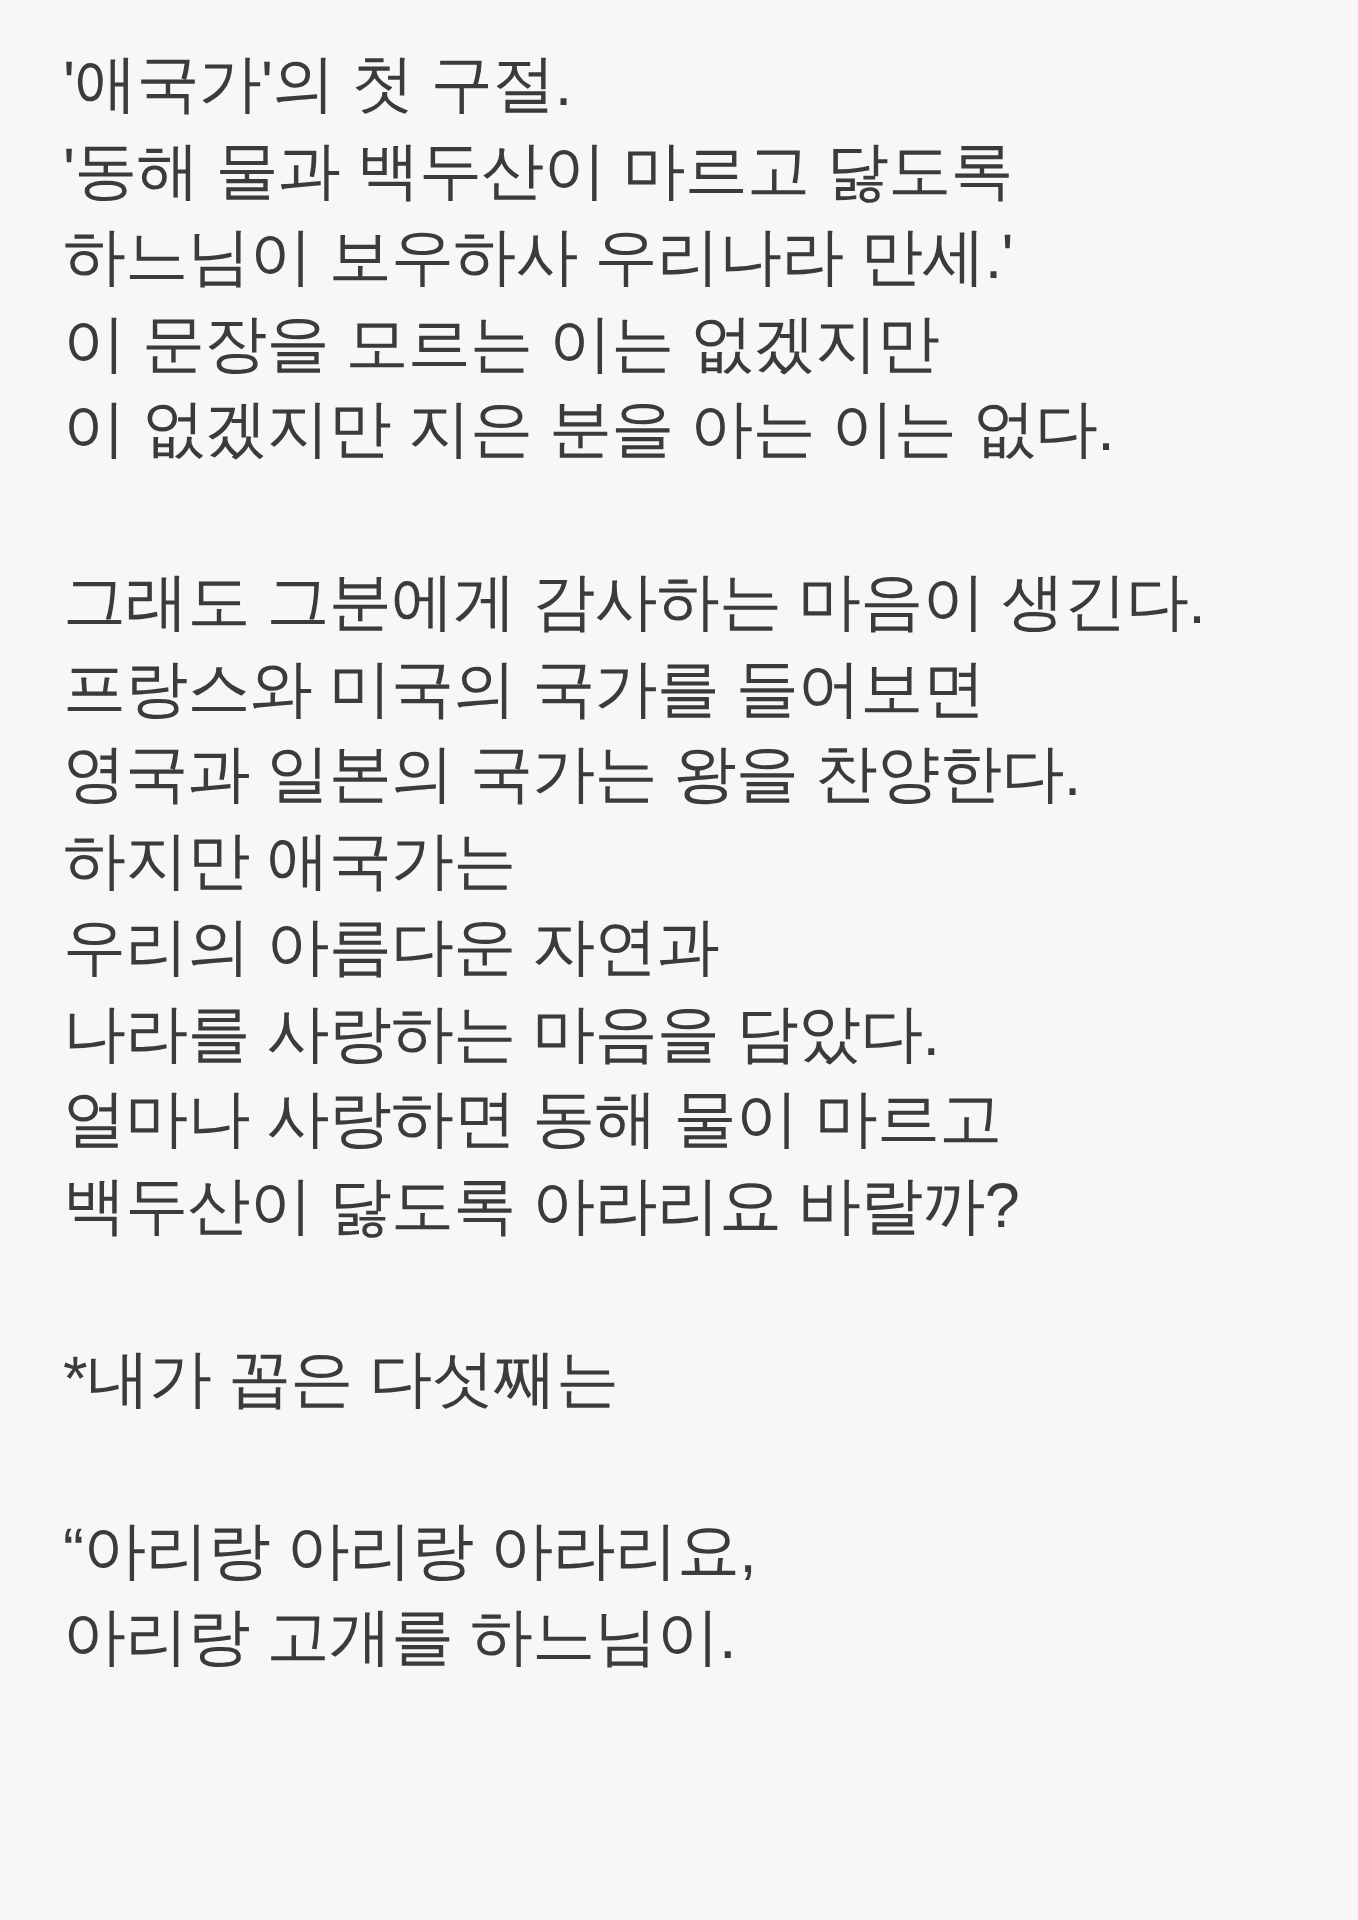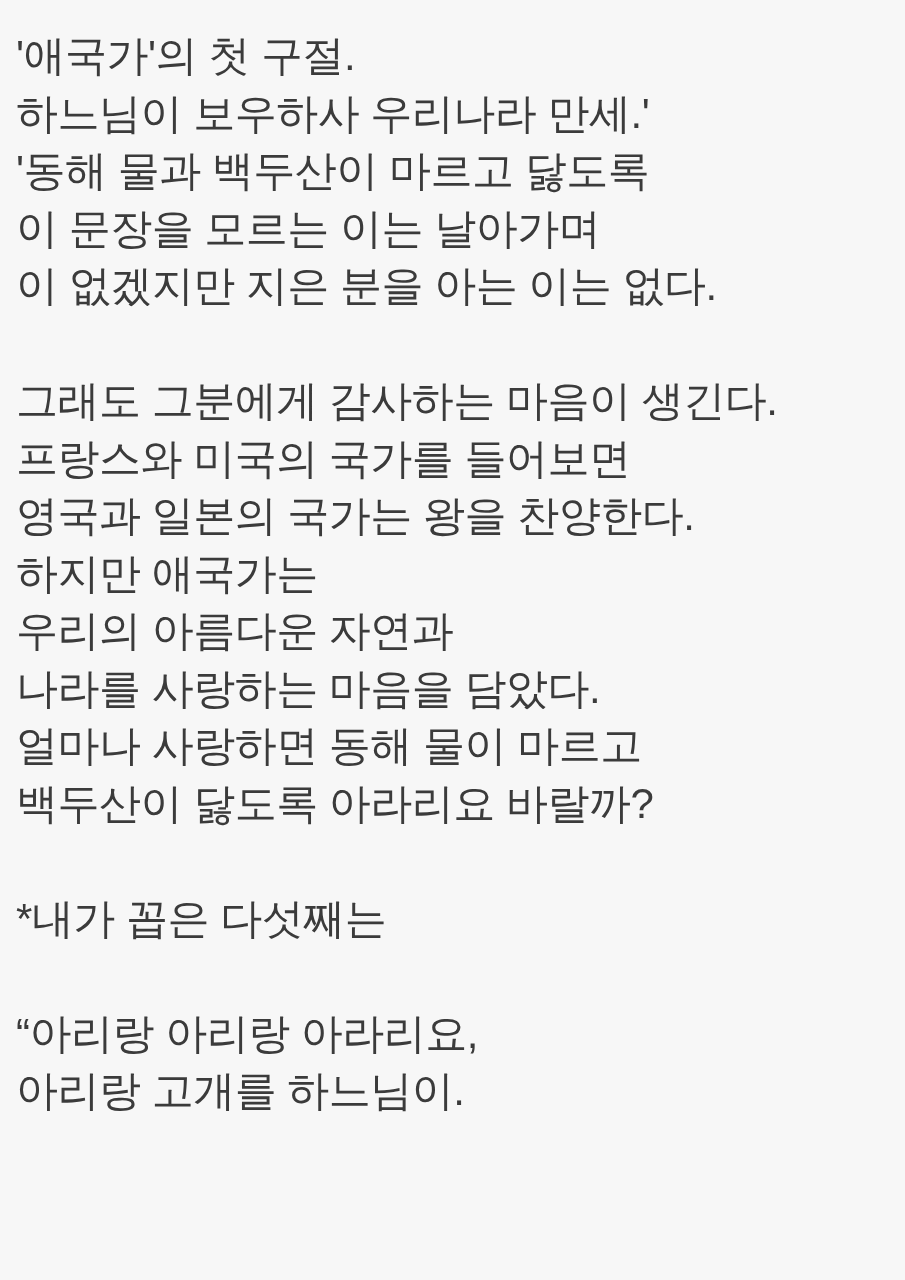--- a/index.html
+++ b/index.html
@@ -9,39 +9,39 @@
   body {
     width: 905px;
     height: 1280px;
     overflow: hidden;
     font-family: "Liberation Sans", sans-serif;
   }
   .page {
     box-sizing: border-box;
     width: 905px;
     height: 1280px;
-    padding: 27px 30px 0 16px;
+    padding: 27px 30px 0 42px;
   }
   .text-line {
     font-size: 42px;
     line-height: 57.5px;
     min-height: 57.5px;
     font-weight: 400;
     letter-spacing: -0.5px;
     white-space: pre-wrap;
   }
 </style>
 </head>
 <body style="background: rgb(247, 247, 247); color: rgb(59, 59, 59);">
 
 <div class="page">
   <div class="text-line">'애국가'의 첫 구절.</div>
+  <div class="text-line">'동해 물과 백두산이 마르고 닳도록</div>
   <div class="text-line">하느님이 보우하사 우리나라 만세.'</div>
-  <div class="text-line">'동해 물과 백두산이 마르고 닳도록</div>
-  <div class="text-line">이 문장을 모르는 이는 날아가며</div>
+  <div class="text-line">이 문장을 모르는 이는 없겠지만</div>
   <div class="text-line">이 없겠지만 지은 분을 아는 이는 없다.</div>
   <div class="text-line"></div>
   <div class="text-line">그래도 그분에게 감사하는 마음이 생긴다.</div>
   <div class="text-line">프랑스와 미국의 국가를 들어보면</div>
   <div class="text-line">영국과 일본의 국가는 왕을 찬양한다.</div>
   <div class="text-line">하지만 애국가는</div>
   <div class="text-line">우리의 아름다운 자연과</div>
   <div class="text-line">나라를 사랑하는 마음을 담았다.</div>
   <div class="text-line">얼마나 사랑하면 동해 물이 마르고</div>
   <div class="text-line">백두산이 닳도록 아라리요 바랄까?</div>

